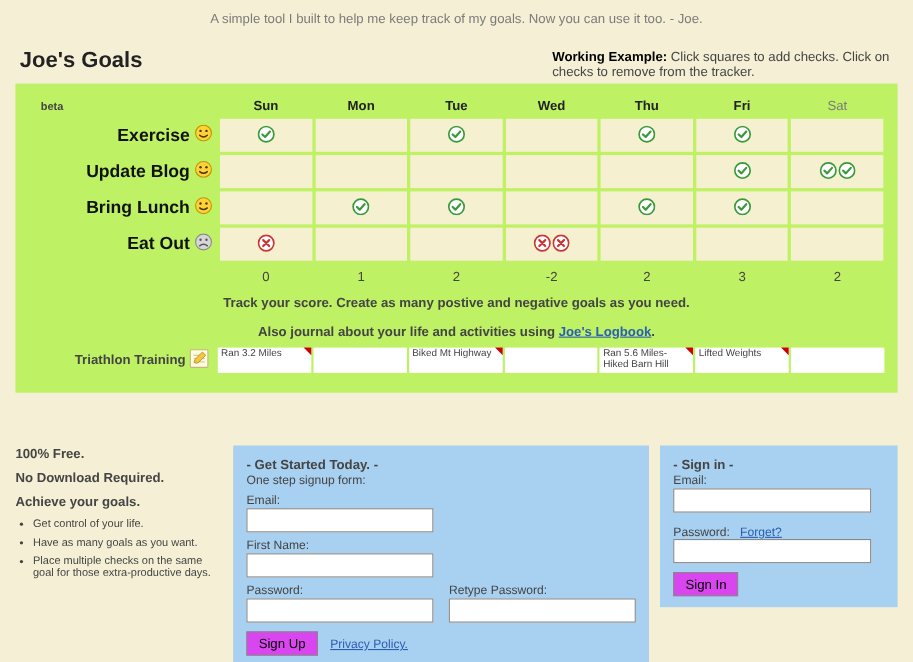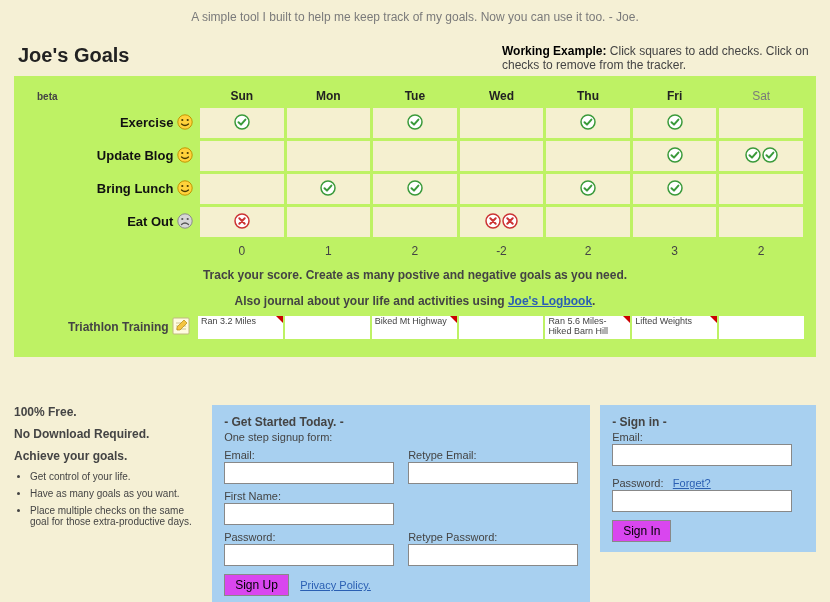--- a/index.html
+++ b/index.html
@@ -53,21 +53,21 @@
   table.grid th {
     font-weight: bold;
     font-size: 12px;
     color: #222;
     padding: 2px;
   }
   table.grid th.sat { color: #7a7a7a; font-weight: normal; }
   table.grid td.label {
     text-align: right;
     font-weight: bold;
-    font-size: 13px;
+    font-size: 16px;
     padding-right: 4px;
     white-space: nowrap;
     color: #111;
   }
   table.grid td.cell {
     background: #f5f0d0;
     height: 30px;
     text-align: center;
     vertical-align: middle;
     cursor: pointer;
@@ -402,21 +402,20 @@
       <li>Have as many goals as you want.</li>
       <li>Place multiple checks on the same goal for those extra-productive days.</li>
     </ul>
   </div>
 
   <div class="panel panel-mid">
     <h3>- Get Started Today. -</h3>
     <div style="font-size:11px">One step signup form:</div>
     <div class="formrow">
       <div class="field"><label>Email:</label><input type="text" style=""></div>
-      <div class="field"><label>Retype Email:</label><input type="text" style=""></div>
     </div>
     <div class="formrow">
       <div class="field"><label>First Name:</label><input type="text" style=""></div>
     </div>
     <div class="formrow">
       <div class="field"><label>Password:</label><input type="password" style=""></div>
       <div class="field"><label>Retype Password:</label><input type="password" style=""></div>
     </div>
     <button>Sign Up</button>
     <a href="#" class="privacy">Privacy Policy.</a>

